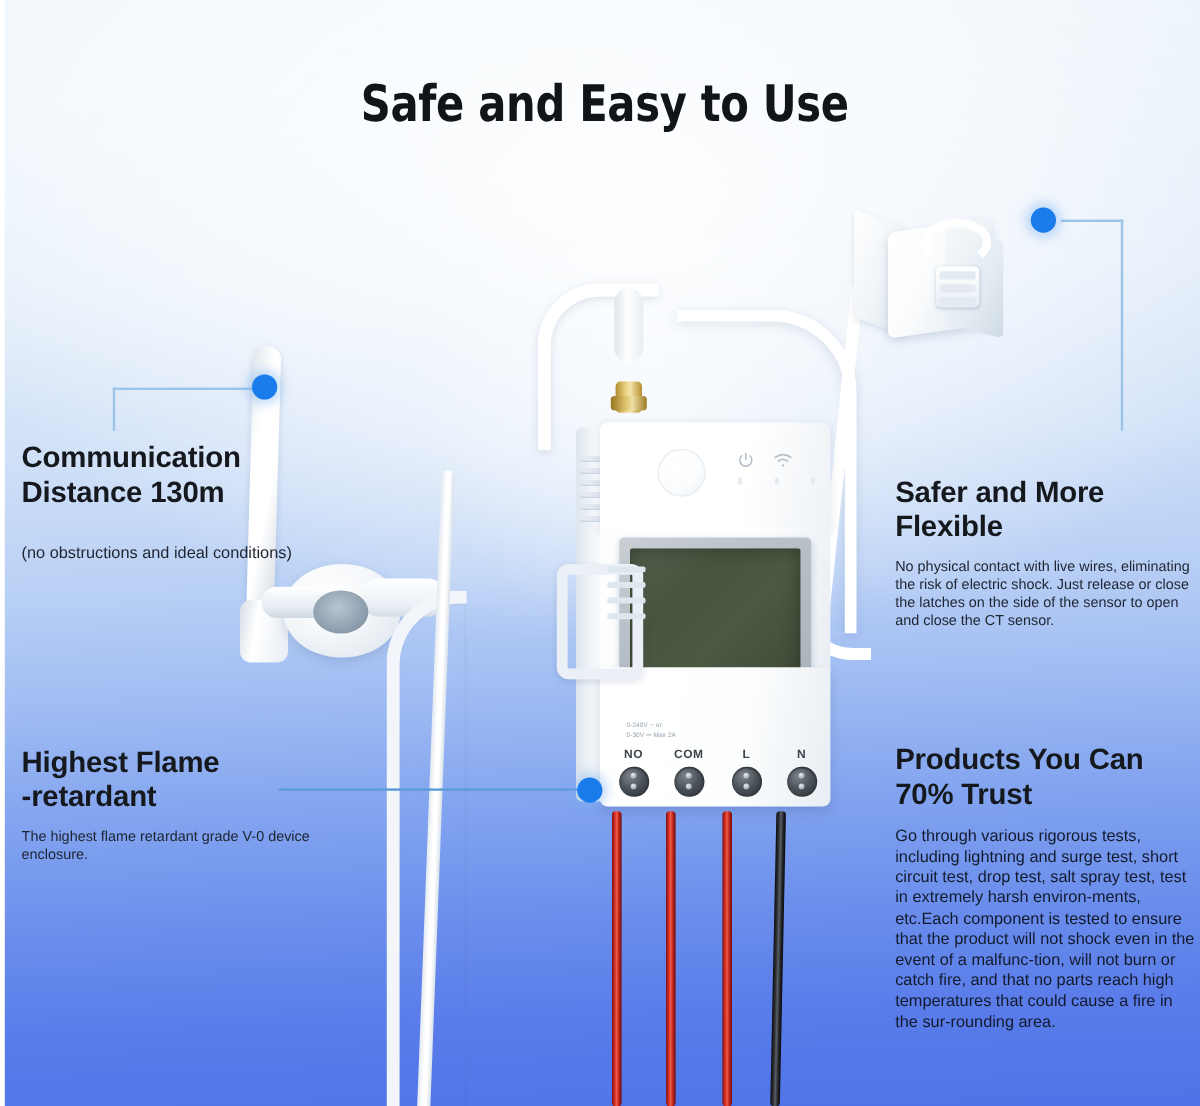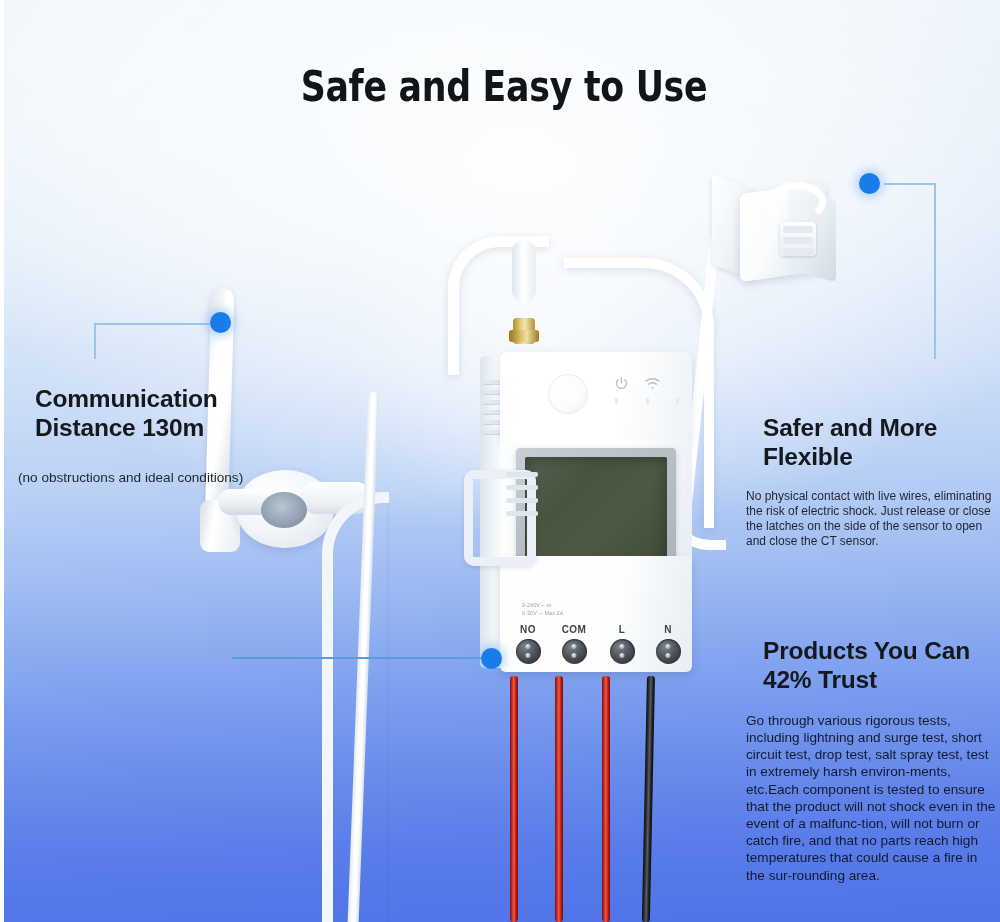--- a/index.html
+++ b/index.html
@@ -31,21 +31,21 @@
   .title{
     position:absolute;left:0;top:62px;width:1000px;text-align:center;
     font-size:42px;font-weight:bold;color:#111418;letter-spacing:-0.3px;
     font-family:"DejaVu Sans Condensed","Liberation Sans",sans-serif;
     transform:scaleX(0.92);transform-origin:50% 50%;
   }
 
   
   .callout{position:absolute;}
   .callout h3{
-    margin:17px;font-size:24.5px;font-weight:bold;color:#15191e;
+    margin:0;font-size:24.5px;font-weight:bold;color:#15191e;
     line-height:1.18;letter-spacing:-0.2px;
   }
   .callout p{
     margin:10px 0 0 0;font-size:12px;line-height:1.23;color:#1d2430;
   }
   .callout p.sub{font-size:13.6px;margin-top:27px;color:#1d2430;}
   .c-tl{left:14px;top:368px;width:246px;}
   .c-bl{left:14px;top:622px;width:270px;}
   .c-tr{left:742px;top:368px;width:250px;}
   .c-br{left:742px;top:620px;width:252px;}
@@ -410,31 +410,38 @@
   <div class="dot" style="left:855px;top:173px;"></div>
 
   <div class="callout c-tl">
     <h3>
       <span>Communication</span><br>
       <span>Distance 130m</span>
     </h3>
     <p class="sub">(no obstructions and ideal conditions)</p>
   </div>
 
+  <div class="callout c-bl">
+    <h3>
+      <span>Highest Flame</span><br>
+      <span>-retardant</span>
+    </h3>
+    <p>The highest flame retardant grade V-0 device enclosure.</p>
+  </div>
 
   <div class="callout c-tr">
     <h3>
       <br>
       <span>Safer and More</span><br>
       <span>Flexible</span>
     </h3>
     <p>No physical contact with live wires, eliminating the risk of electric shock. Just release or close the latches on the side of the sensor to open and close the CT sensor.</p>
   </div>
 
   <div class="callout c-br">
     <h3>
       <span>Products You Can</span><br>
-      <span>42% Trust</span>
+      <span>70% Trust</span>
     </h3>
     <p>Go through various rigorous tests, including lightning and surge test, short circuit test, drop test, salt spray test, test in extremely harsh environ-ments, etc.Each component is tested to ensure that the product will not shock even in the event of a malfunc-tion, will not burn or catch fire, and that no parts reach high temperatures that could cause a fire in the sur-rounding area.</p>
   </div>
 
 </div>
 
 </body></html>

